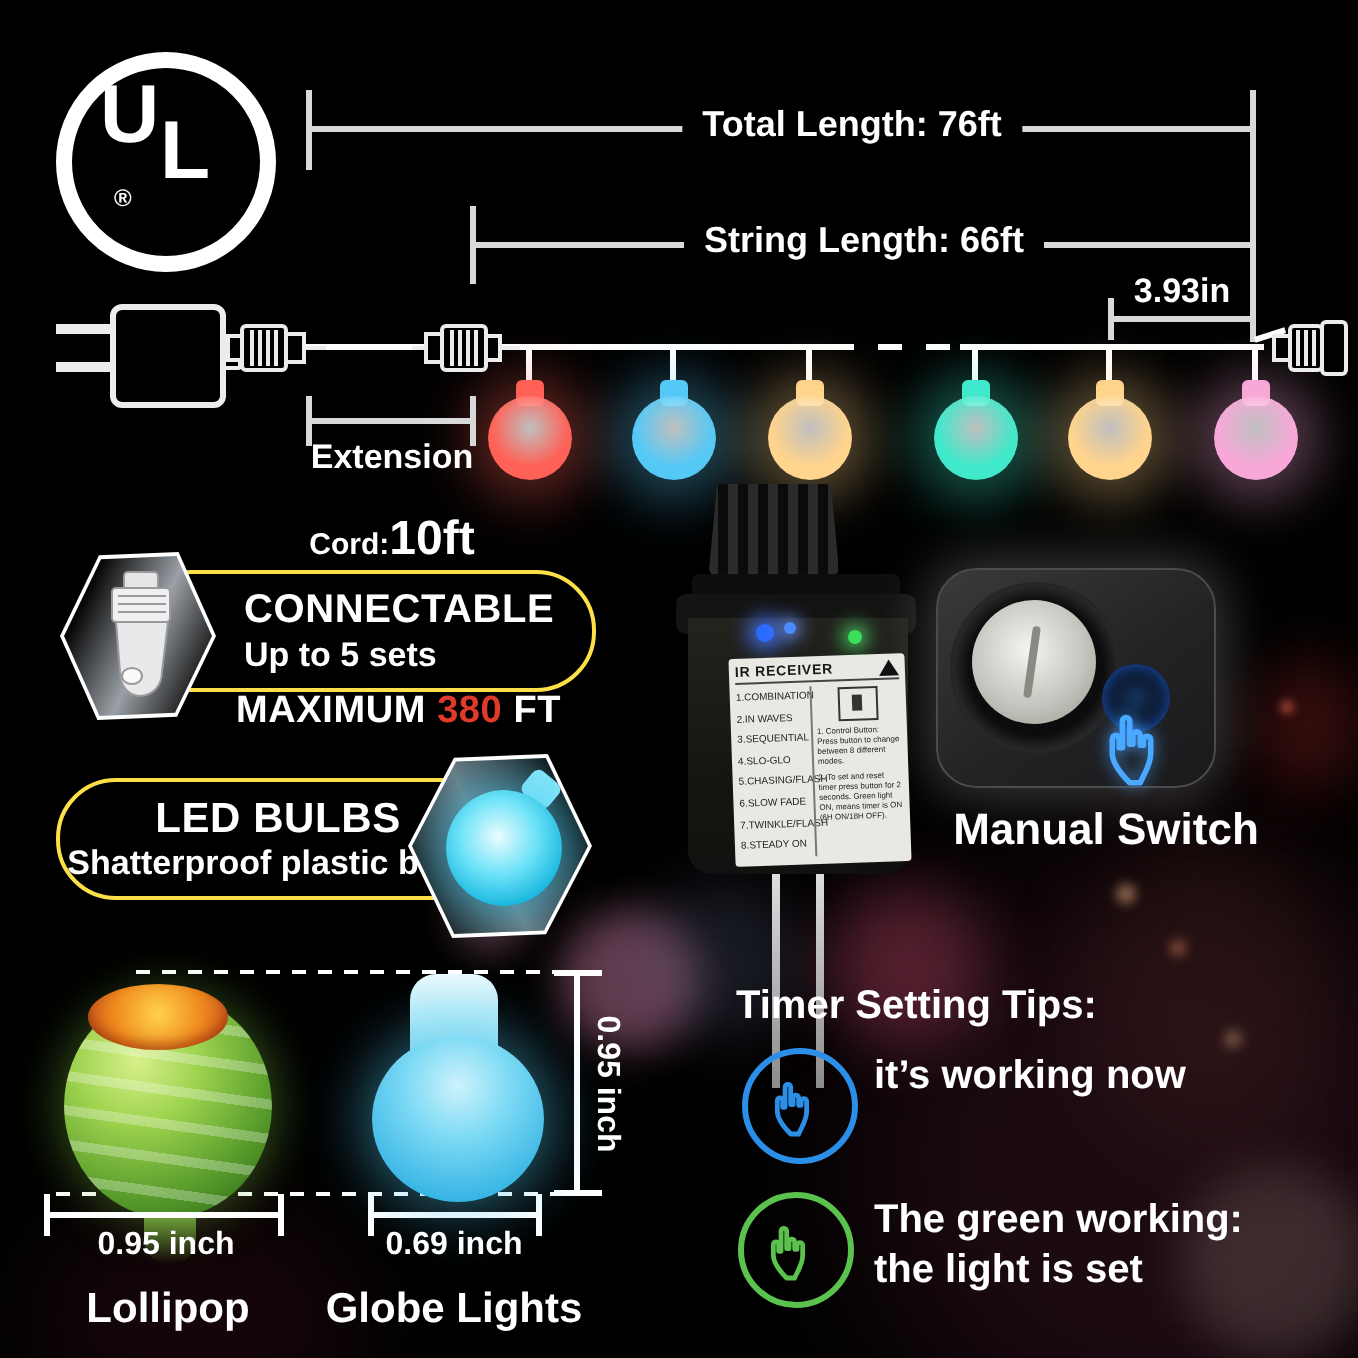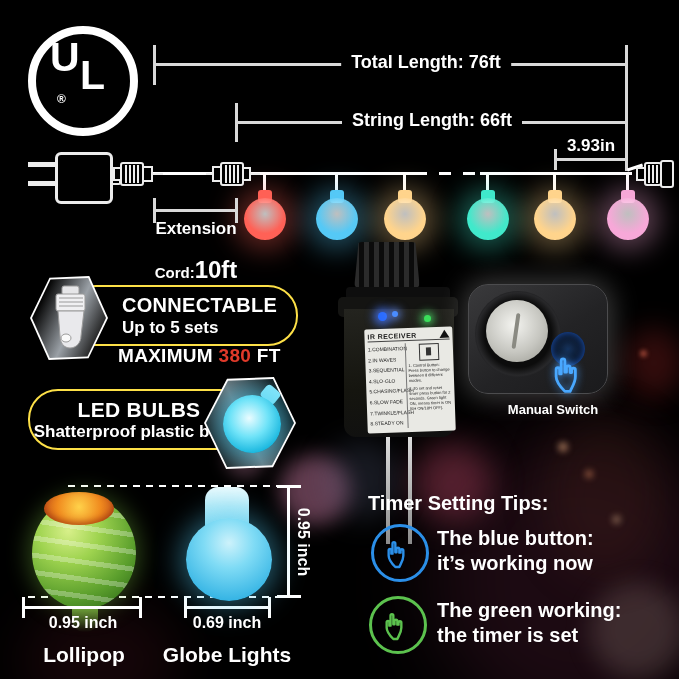--- a/index.html
+++ b/index.html
@@ -292,21 +292,21 @@
   <div class="ir-prong abs" style="left:408px;top:436px;"></div>
 
   <div class="ms-body abs">
     <div class="ms-ring"></div>
     <div class="ms-knob"></div>
     <div class="ms-blue-btn"></div>
   </div>
   <svg class="hand-icon abs" style="left: 550px; top: 352px; filter: drop-shadow(rgba(70, 160, 255, 0.9) 0px 0px 4px); color: rgb(73, 168, 255);" width="42" height="42" viewBox="0 0 48 48">
     <path d="M17 45 C12 40 7 34 7 28 L7 20 C7 17.2 11 17.2 11 20 L11 25 L12.8 25 L12.8 10 C12.8 7 17 7 17 10 L17 23 L18.8 23 L18.8 18 C18.8 15.2 23 15.2 23 18 L23 23.5 L24.8 23.5 L24.8 20.5 C24.8 17.8 29 17.8 29 20.5 L29 28 C29 35 25 40 23 45 Z" fill="none" stroke="currentColor" stroke-width="3.2" stroke-linejoin="round" stroke-linecap="round"></path>
   </svg>
-  <span class="dsmall abs" style="left:553px;top:402px;font-size:13px;">Manual Switch</span>
+  <span class="dsmall abs" style="left:553px;top:402px;font-size:22px;">Manual Switch</span>
 
   <div class="dash-line abs" style="left:68px;top:485px;width:220px;"></div>
   <div class="dash-line abs" style="left:28px;top:596px;width:260px;"></div>
   <div class="dline abs" style="left:287px;top:487px;width:3px;height:111px;background:#fff;"></div>
   <div class="dline abs" style="left:277px;top:485px;width:24px;height:3px;background:#fff;"></div>
   <div class="dline abs" style="left:277px;top:595px;width:24px;height:3px;background:#fff;"></div>
   <span class="vert-text abs" style="left:294px;top:542px;transform:translateY(-50%);">0.95 inch</span>
 
   <div class="lolli-stem abs"></div>
   <div class="lollipop abs"></div>
@@ -328,26 +328,25 @@
   <span class="size-name abs" style="left:84px;top:643px;">Lollipop</span>
   <span class="size-name abs" style="left:227px;top:643px;">Globe Lights</span>
 
   <span class="tips-head abs" style="left:368px;top:492px;">Timer Setting Tips:</span>
   <div class="tip-circle abs" style="left: 371px; top: 524px; color: rgb(43, 143, 232);">
     <svg width="32" height="32" viewBox="0 0 48 48">
       <path d="M17 45 C12 40 7 34 7 28 L7 20 C7 17.2 11 17.2 11 20 L11 25 L12.8 25 L12.8 10 C12.8 7 17 7 17 10 L17 23 L18.8 23 L18.8 18 C18.8 15.2 23 15.2 23 18 L23 23.5 L24.8 23.5 L24.8 20.5 C24.8 17.8 29 17.8 29 20.5 L29 28 C29 35 25 40 23 45 Z" fill="none" stroke="currentColor" stroke-width="3.6" stroke-linejoin="round" stroke-linecap="round"></path>
     </svg>
   </div>
   <div class="tip-text abs" style="left:437px;top:526px;">
-    <div>The blue button:</div>
     <div>it’s working now</div>
   </div>
   <div class="tip-circle abs" style="left: 369px; top: 596px; color: rgb(92, 194, 78);">
     <svg width="32" height="32" viewBox="0 0 48 48">
       <path d="M17 45 C12 40 7 34 7 28 L7 20 C7 17.2 11 17.2 11 20 L11 25 L12.8 25 L12.8 10 C12.8 7 17 7 17 10 L17 23 L18.8 23 L18.8 18 C18.8 15.2 23 15.2 23 18 L23 23.5 L24.8 23.5 L24.8 20.5 C24.8 17.8 29 17.8 29 20.5 L29 28 C29 35 25 40 23 45 Z" fill="none" stroke="currentColor" stroke-width="3.6" stroke-linejoin="round" stroke-linecap="round"></path>
     </svg>
   </div>
   <div class="tip-text abs" style="left:437px;top:598px;">
     <div>The green working:</div>
-    <div>the timer is set</div>
+    <div>the light is set</div>
   </div>
 
 </div>
 
 </body></html>

